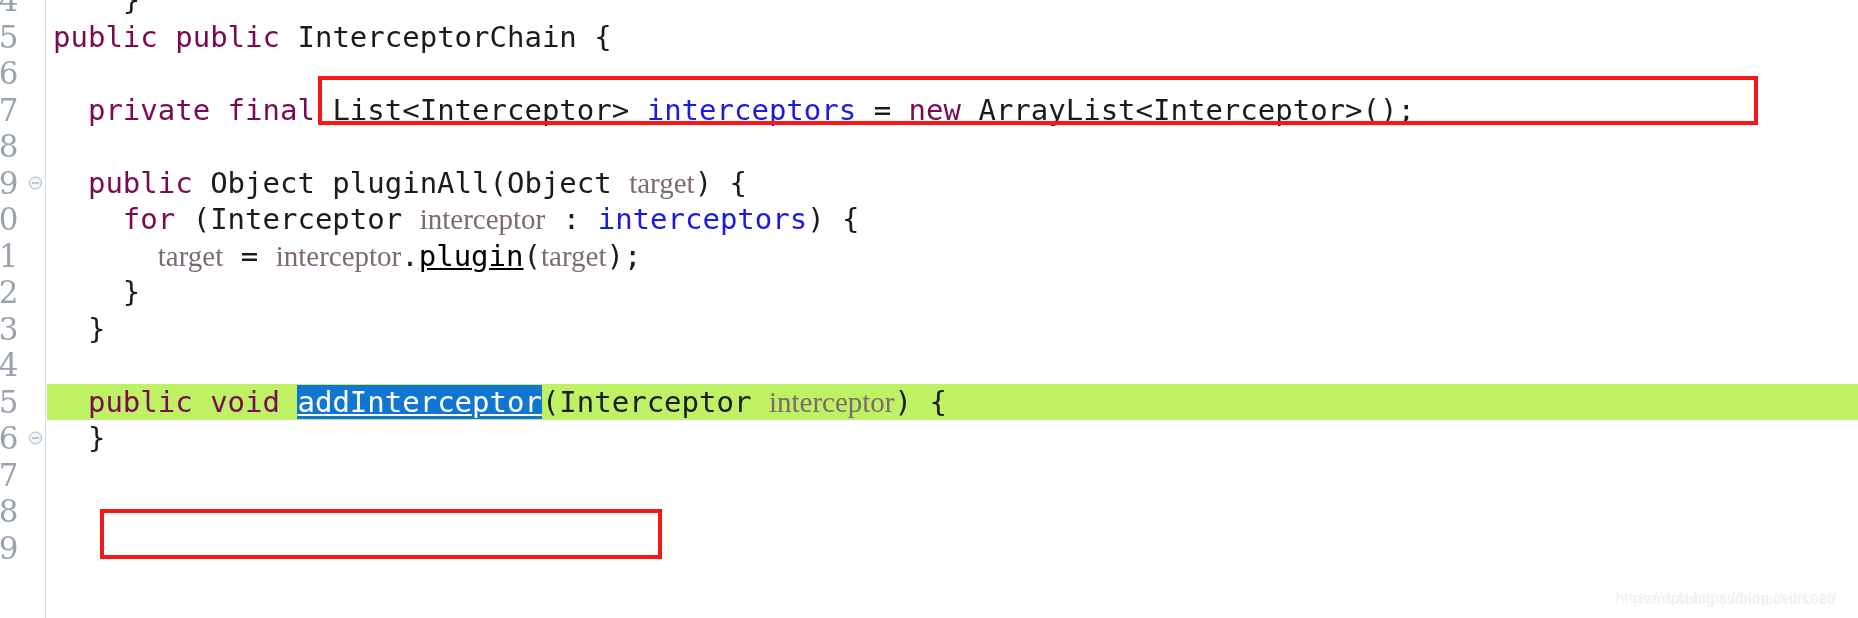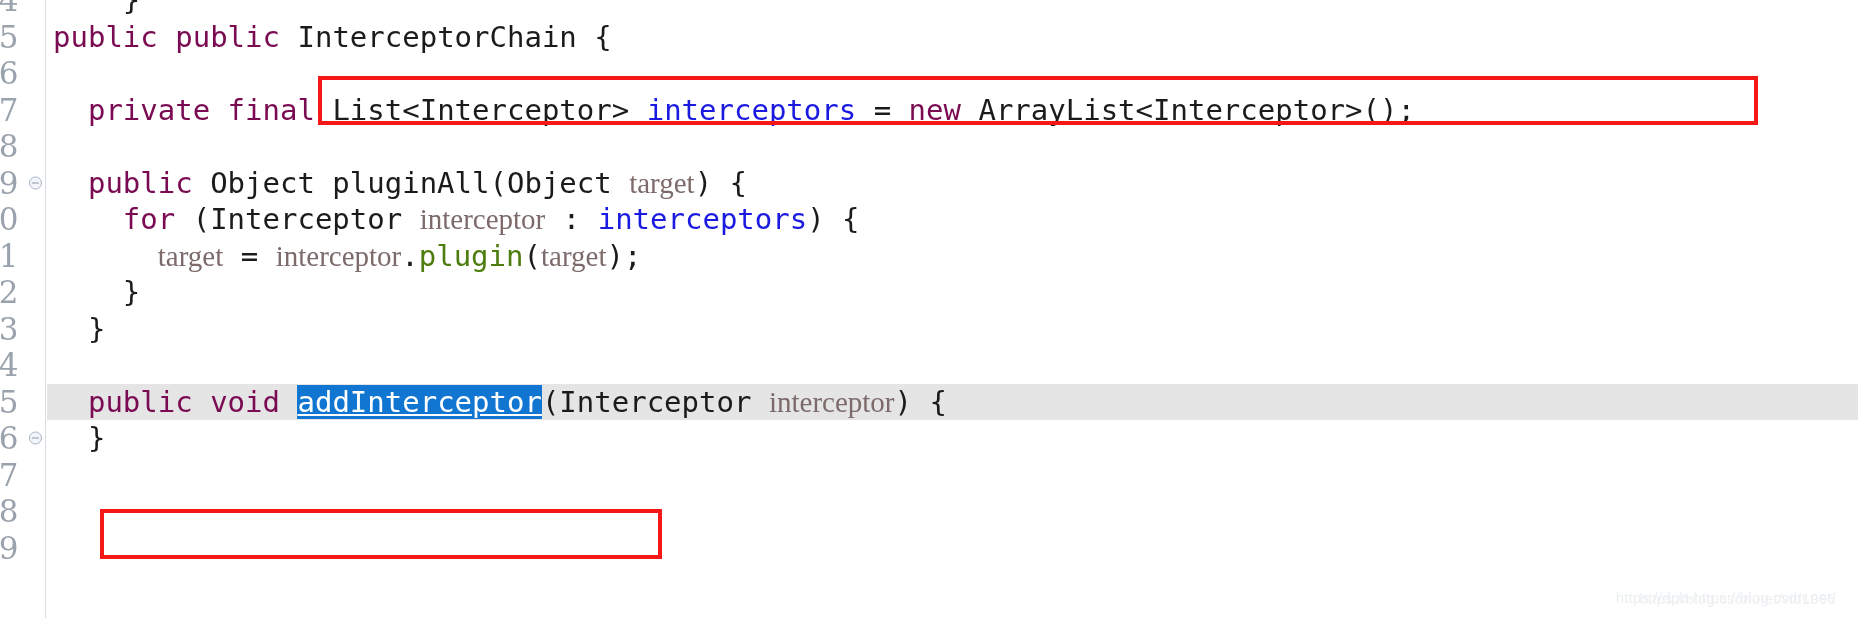--- a/index.html
+++ b/index.html
@@ -96,29 +96,29 @@
     line-height: 36.5px;
     white-space: pre;
     font-size: 29px;
     font-family: "DejaVu Sans Mono", "Liberation Mono", monospace;
     color: #1b1b1b;
     position: relative;
     box-sizing: border-box;
     padding-left: 6px;
   }
   .cline.current {
-    background: #e5e5e5;
+    background: #bef264;
   }
 
   
   .kw   { color: #7a0b52; font-weight: normal; }
   .fld  { color: #1a1ae0; }
   .fldu { color: #1a1ae0; text-decoration: underline; }
   .loc  { color: #7d6b6b; font-family: Liberation Serif, serif; }
-  .mth  { color: #4d7c0f; }
+  .mth  { color: #000000; text-decoration: underline; }
   .pln  { color: #1b1b1b; }
   .sel  { background: #1076d2; color: #ffffff; text-decoration: underline; }
 
   
   .redbox {
     position: absolute;
     border: 4px solid #f61717;
     box-sizing: border-box;
     pointer-events: none;
     background: transparent;

